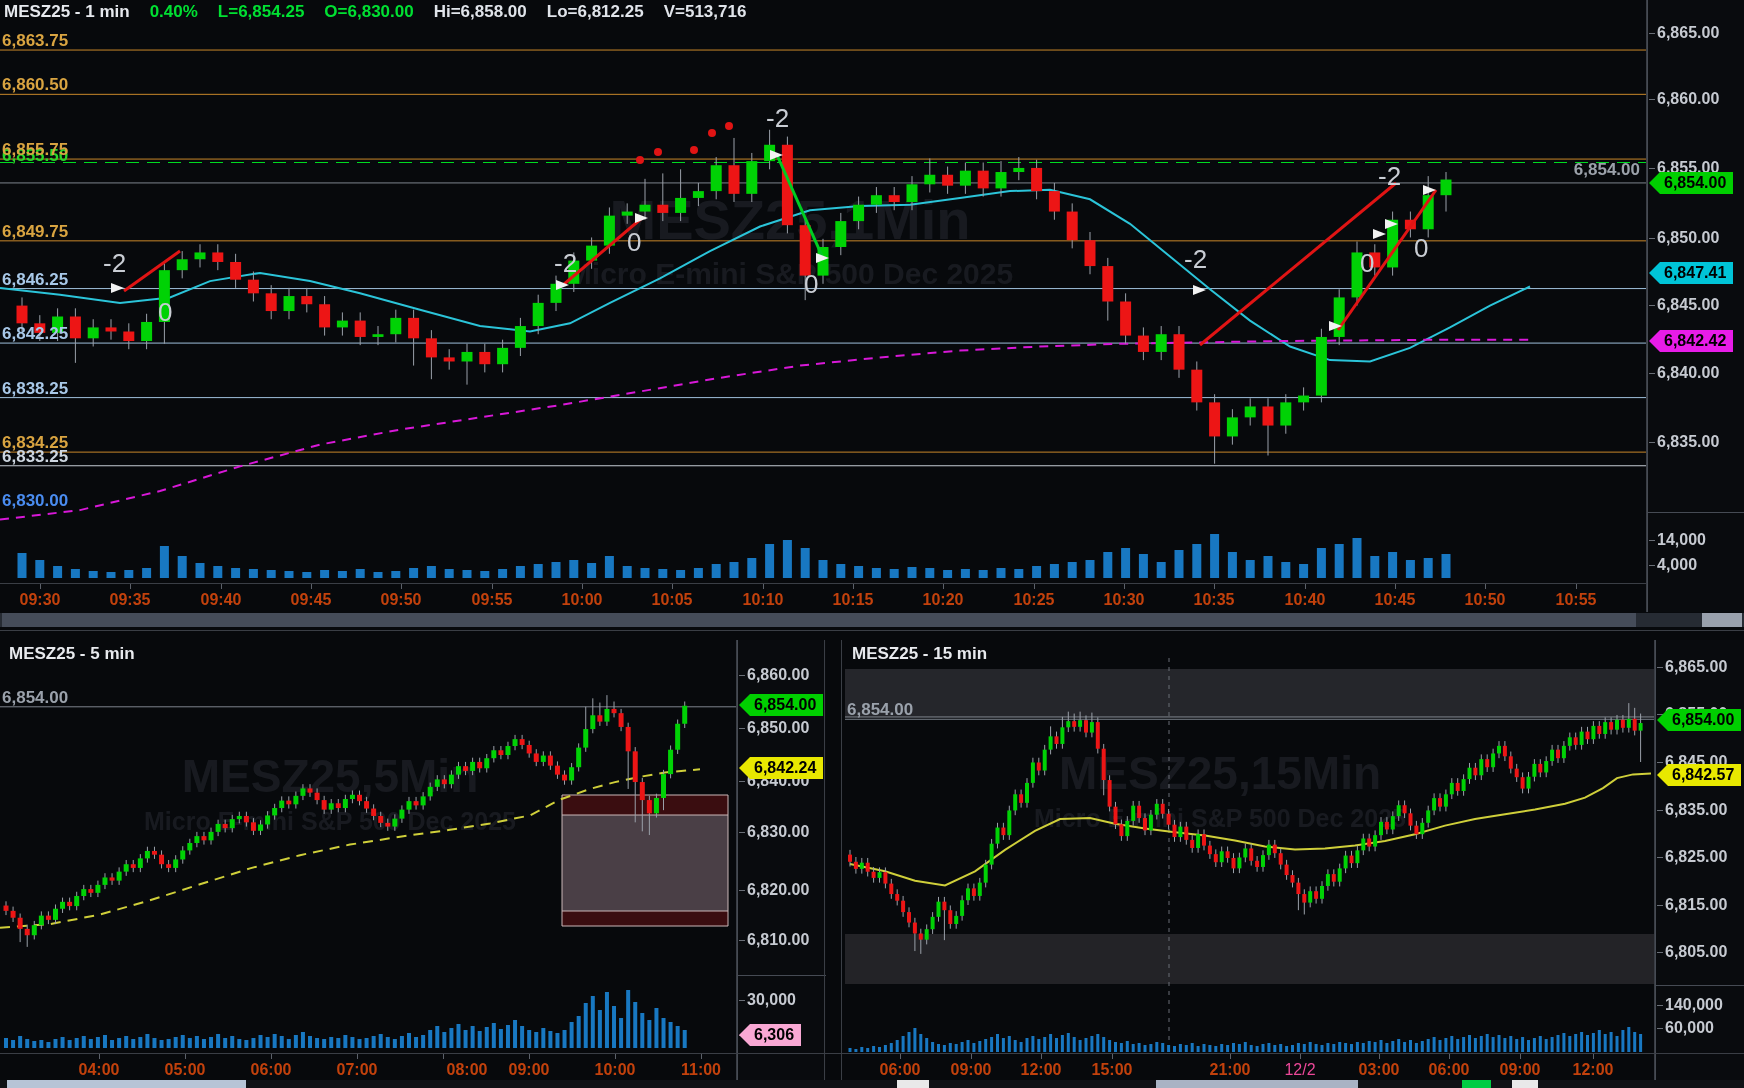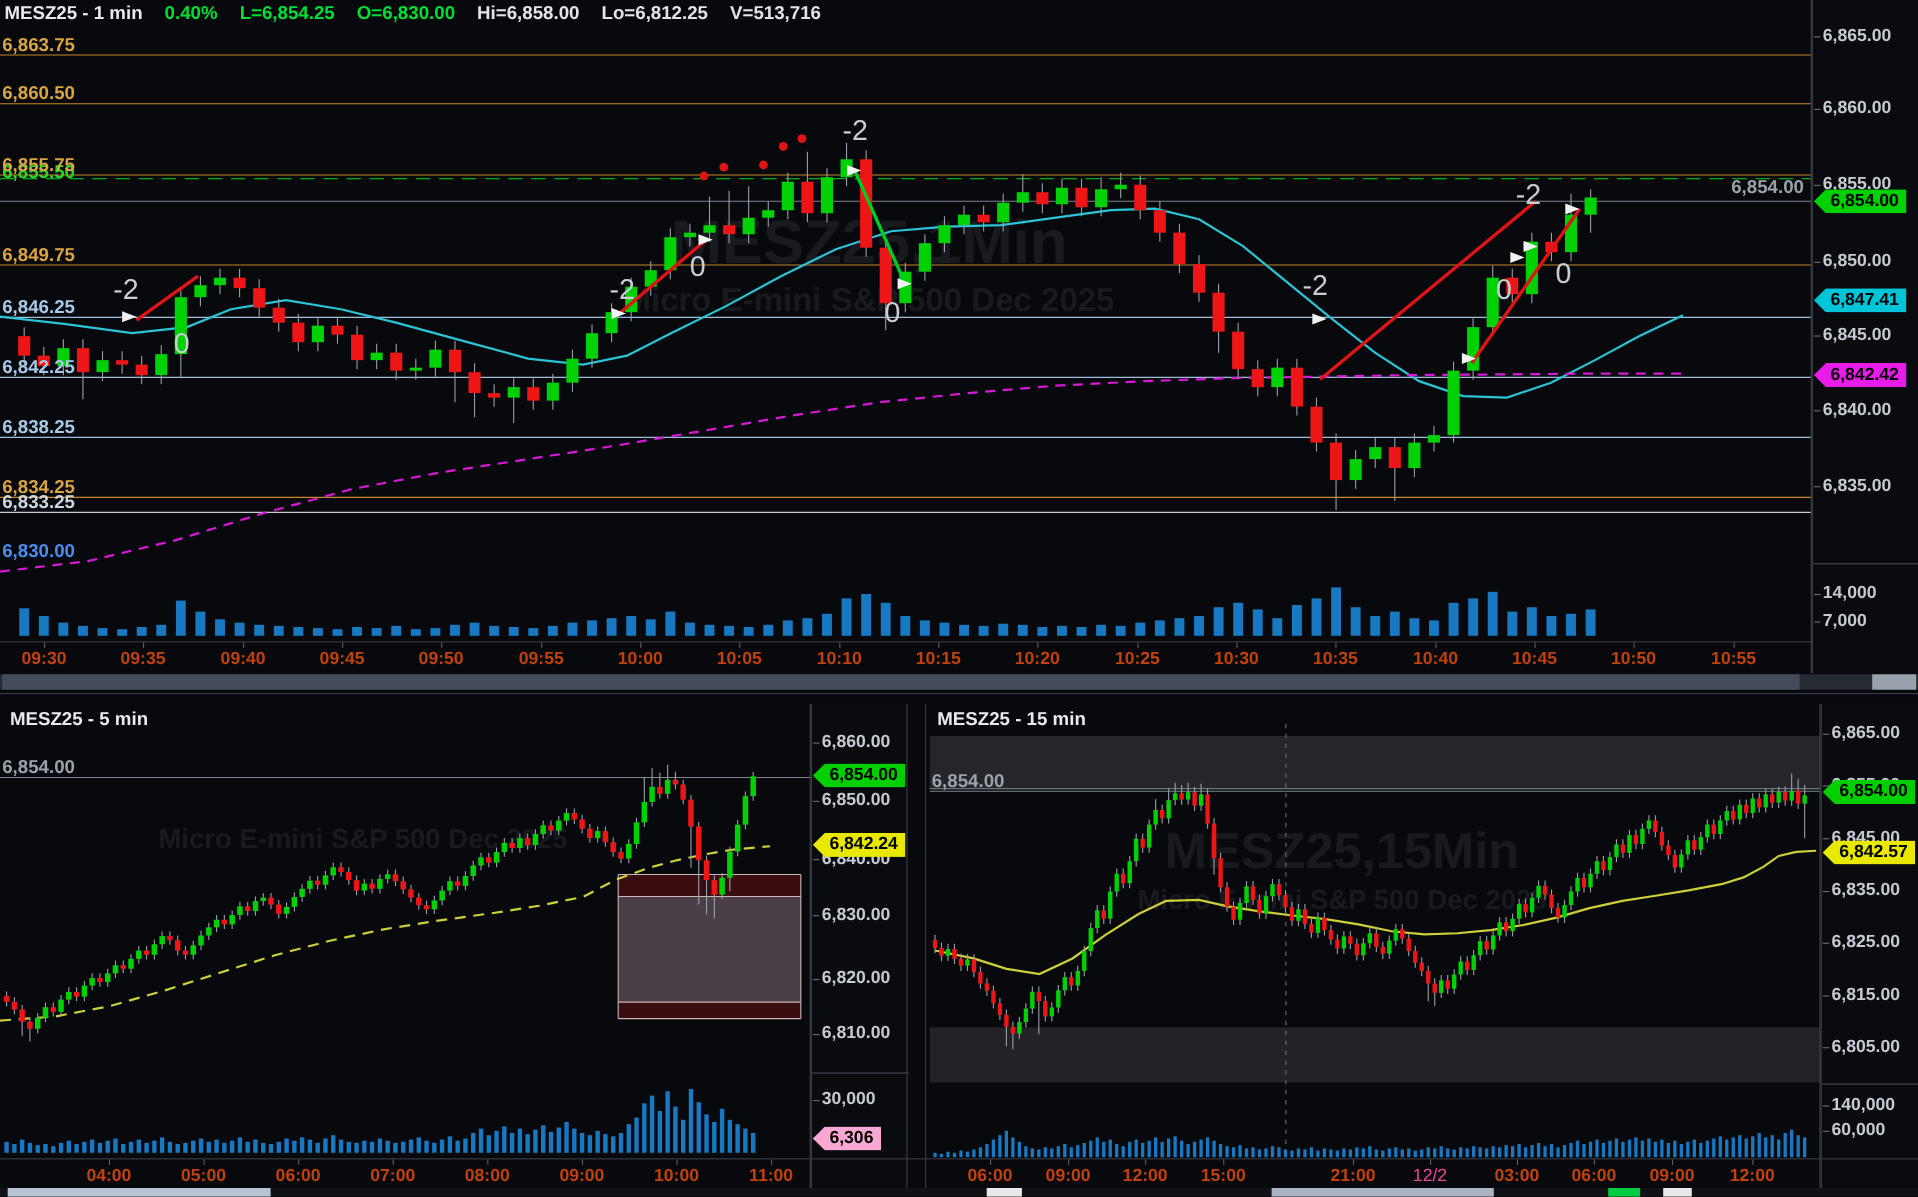--- a/index.html
+++ b/index.html
@@ -38,20 +38,21 @@
 
 <div id="stage">
 
   <div class="abs hdr" id="header-bar"><span style="color: rgb(230, 233, 238);">MESZ25 - 1 min</span><span style="color: rgb(0, 224, 50);">0.40%</span><span style="color: rgb(0, 224, 50);">L=6,854.25</span><span style="color: rgb(0, 224, 50);">O=6,830.00</span><span style="color: rgb(224, 228, 234);">Hi=6,858.00</span><span style="color: rgb(224, 228, 234);">Lo=6,812.25</span><span style="color: rgb(224, 228, 234);">V=513,716</span></div>
 
   <div class="abs wm" style="left:440px;top:185px;width:700px;">
     <span class="l1" style="font-size:56px;">MESZ25,1Min</span>
     <span class="l2" style="font-size:30px;">Micro E-mini S&amp;P 500 Dec 2025</span>
   </div>
   <div class="abs wm" style="left:60px;top:748px;width:540px;">
+    <span class="l1" style="font-size:46px;">MESZ25,5Min</span>
     <span class="l2" style="font-size:25px;">Micro E-mini S&amp;P 500 Dec 2025</span>
   </div>
   <div class="abs wm" style="left:940px;top:745px;width:560px;">
     <span class="l1" style="font-size:46px;">MESZ25,15Min</span>
     <span class="l2" style="font-size:25px;">Micro E-mini S&amp;P 500 Dec 2025</span>
   </div>
 
   <svg class="abs chart-svg" width="1647" height="560" style="left: 0px; top: 25px;">
       <g></g>
       <g>
@@ -1107,21 +1108,21 @@
 
   <div class="abs axisbox" style="left: 1647px; top: 0px; width: 97px; height: 612px;">
       <div class="ptick" style="top: 33px;">6,865.00</div>
       <div class="ptick" style="top: 99px;">6,860.00</div>
       <div class="ptick" style="top: 168px;">6,855.00</div>
       <div class="ptick" style="top: 238px;">6,850.00</div>
       <div class="ptick" style="top: 305px;">6,845.00</div>
       <div class="ptick" style="top: 373px;">6,840.00</div>
       <div class="ptick" style="top: 442px;">6,835.00</div>
       <div class="ptick" style="top: 540px;">14,000</div>
-      <div class="ptick" style="top: 565px;">7,000</div>
+      <div class="ptick" style="top: 565px;">4,000</div>
       <div class="sep" style="top: 512px;"></div>
       <div class="badge" style="top: 183px; background: rgb(0, 207, 0);">6,854.00</div>
       <div class="badge" style="top: 273px; background: rgb(0, 196, 216);">6,847.41</div>
       <div class="badge" style="top: 341px; background: rgb(232, 28, 232);">6,842.42</div>
     </div>
   <div class="abs axisbox" style="left: 737px; top: 640px; width: 88px; height: 440px;">
       <div class="ptick" style="top: 35px;">6,860.00</div>
       <div class="ptick" style="top: 88px;">6,850.00</div>
       <div class="ptick" style="top: 141px;">6,840.00</div>
       <div class="ptick" style="top: 192px;">6,830.00</div>
@@ -1190,21 +1191,21 @@
   <div class="abs trow" style="left: 0px; top: 1054px; width: 825px;">
       <div class="ttick" style="left: 99px;"></div>
       <div class="tlab" style="left: 99px;">04:00</div>
       <div class="ttick" style="left: 185px;"></div>
       <div class="tlab" style="left: 185px;">05:00</div>
       <div class="ttick" style="left: 271px;"></div>
       <div class="tlab" style="left: 271px;">06:00</div>
       <div class="ttick" style="left: 357px;"></div>
       <div class="tlab" style="left: 357px;">07:00</div>
       <div class="ttick" style="left: 443px;"></div>
-      <div class="tlab" style="left: 443px;">08:00</div>
+      <div class="tlab" style="left: 467px;">08:00</div>
       <div class="ttick" style="left: 529px;"></div>
       <div class="tlab" style="left: 529px;">09:00</div>
       <div class="ttick" style="left: 615px;"></div>
       <div class="tlab" style="left: 615px;">10:00</div>
       <div class="ttick" style="left: 701px;"></div>
       <div class="tlab" style="left: 701px;">11:00</div>
     </div>
   <div class="abs trow" style="left: 840px; top: 1054px; width: 904px;">
       <div class="ttick" style="left: 60px;"></div>
       <div class="tlab" style="left: 60px;">06:00</div>

